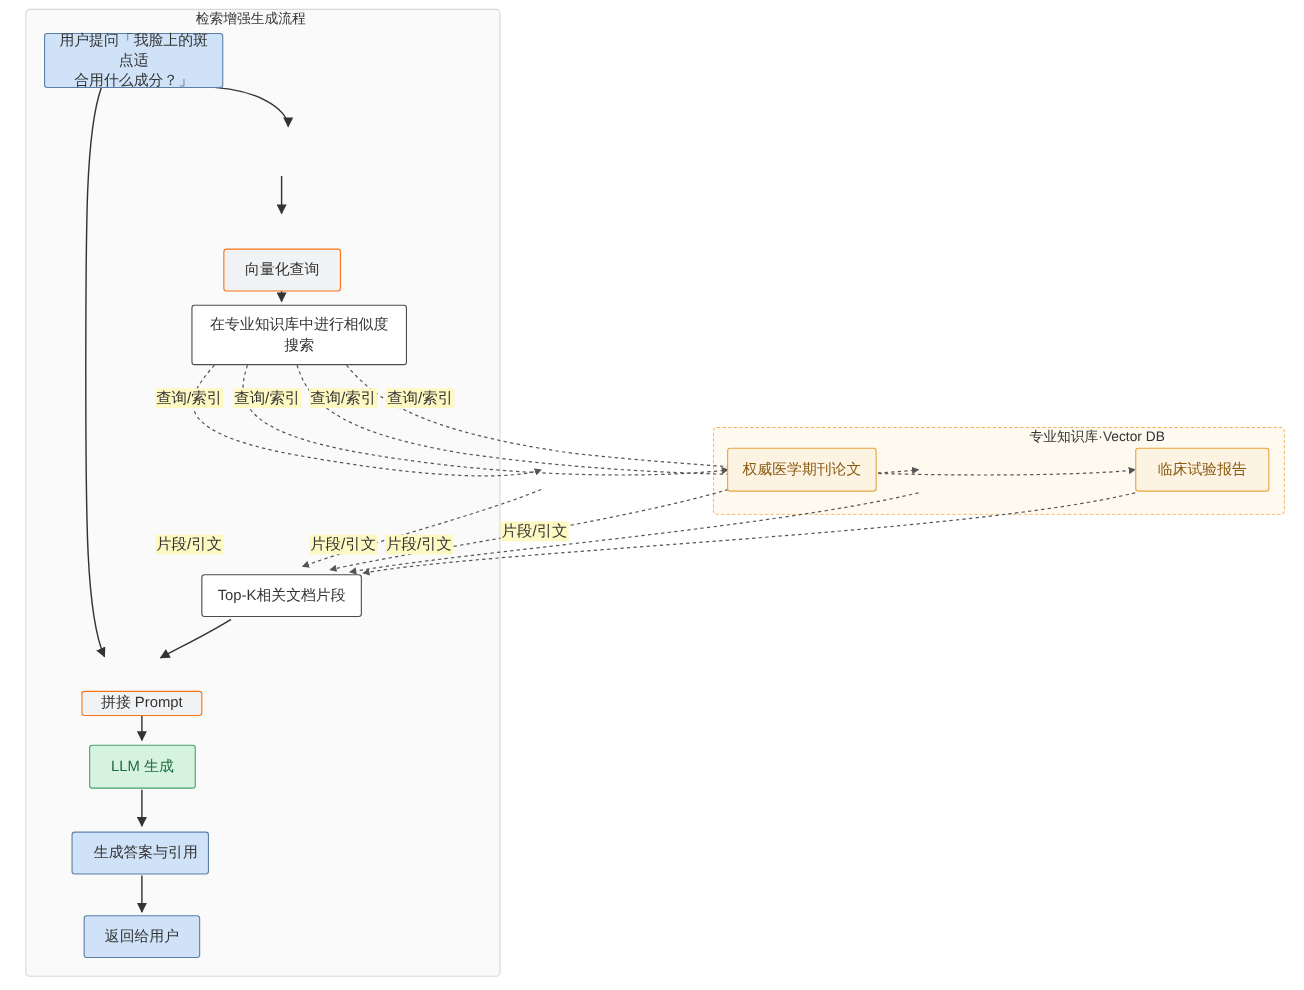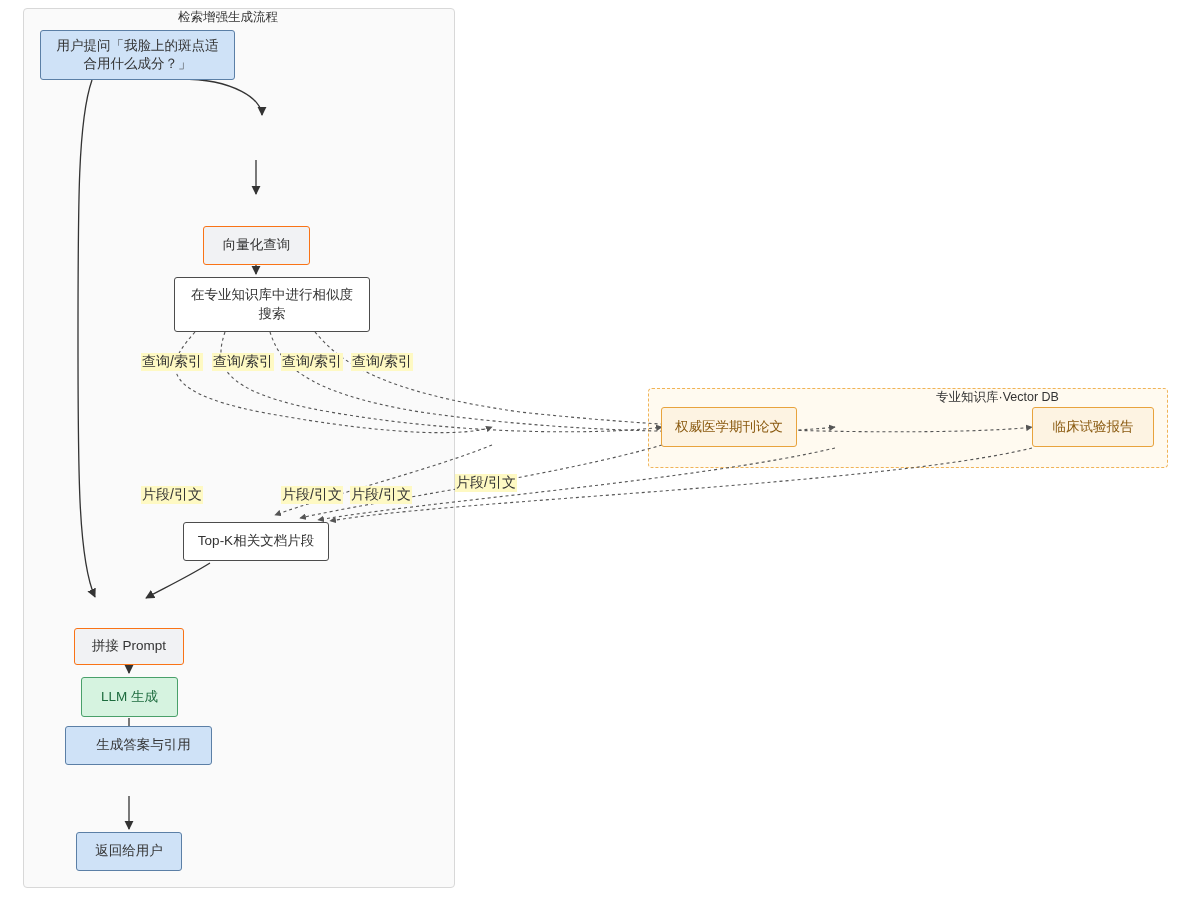--- a/index.html
+++ b/index.html
@@ -143,39 +143,39 @@
       <path d="M 270 332 C 280 362 300 392 420 412 C 600 438 790 433 835 427" marker-end="url(#arrow-d)"></path>
       <path d="M 315 332 C 340 362 380 392 520 412 C 760 438 990 433 1032 427" marker-end="url(#arrow-d)"></path>
 
       <path d="M 492 445 C 430 470 330 495 275 515" marker-end="url(#arrow-d)"></path>
       <path d="M 662 445 C 560 475 380 500 300 518" marker-end="url(#arrow-d)"></path>
       <path d="M 835 448 C 700 480 420 502 318 520" marker-end="url(#arrow-d)"></path>
       <path d="M 1032 448 C 880 485 450 500 330 521" marker-end="url(#arrow-d)"></path>
     </g>
   </svg>
 
-  <div class="node n-blue" style="left:40px; top:30px; width:195px; height:50px;">用户提问「我脸上的斑点适
+  <div class="node n-blue" style="left:40px; top:30px; width:163px; height:50px;">用户提问「我脸上的斑点适
 合用什么成分？」</div>
 
 
   <div class="node n-gray" style="left:203px; top:198px; width:107px; height:39px;">向量化查询</div>
 
   <div class="node n-white" style="left:158px; top:277px; width:196px; height:55px;margin-left:16px;">在专业知识库中进行相似度
 搜索</div>
 
   <div class="node n-orange" style="left:661px; top:407px; width:136px; height:40px;">权威医学期刊论文</div>
   <div class="node n-orange" style="left:1032px; top:407px; width:122px; height:40px;">临床试验报告</div>
 
   <div class="node n-white" style="left:183px; top:522px; width:146px; height:39px;">Top-K相关文档片段</div>
 
-  <div class="node n-gray" style="left:74px; top:600px; width:110px; height:37px;text-align:right;">拼接 Prompt</div>
+  <div class="node n-gray" style="left:74px; top:600px; width:110px; height:23px;text-align:right;">拼接 Prompt</div>
 
   <div class="node n-green" style="left:81px; top:677px; width:97px; height:40px;">LLM 生成</div>
 
-  <div class="node n-blue" style="left:65px; top:726px; width:147px; height:39px;padding-left:18px;">生成答案与引用</div>
+  <div class="node n-blue" style="left:65px; top:756px; width:125px; height:39px;padding-left:18px;">生成答案与引用</div>
 
   <div class="node n-blue" style="left:76px; top:832px; width:106px; height:39px;">返回给用户</div>
 
   <div class="edge-label" style="left:141px; top:353px;">查询/索引</div>
   <div class="edge-label" style="left:212px; top:353px;">查询/索引</div>
   <div class="edge-label" style="left:281px; top:353px;">查询/索引</div>
   <div class="edge-label" style="left:351px; top:353px;">查询/索引</div>
 
   <div class="edge-label" style="left:141px; top:486px;">片段/引文</div>
   <div class="edge-label" style="left:281px; top:486px;">片段/引文</div>

